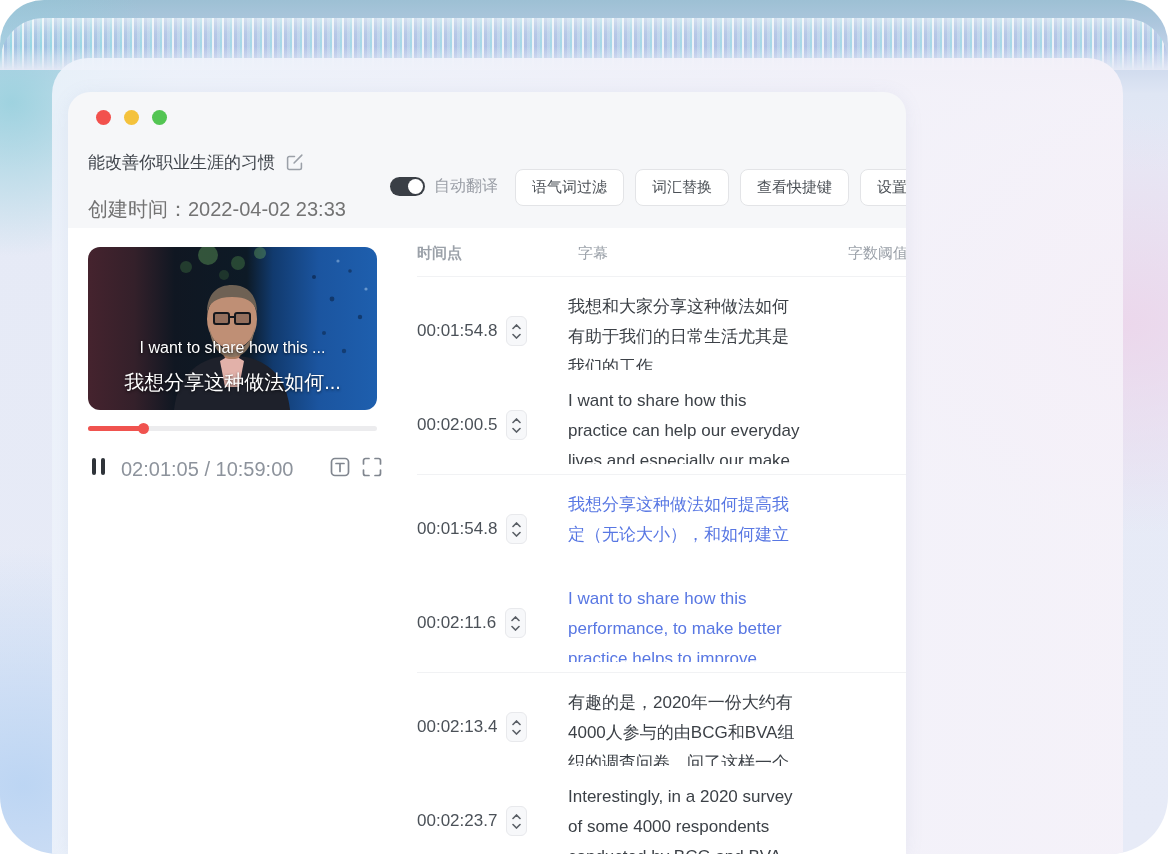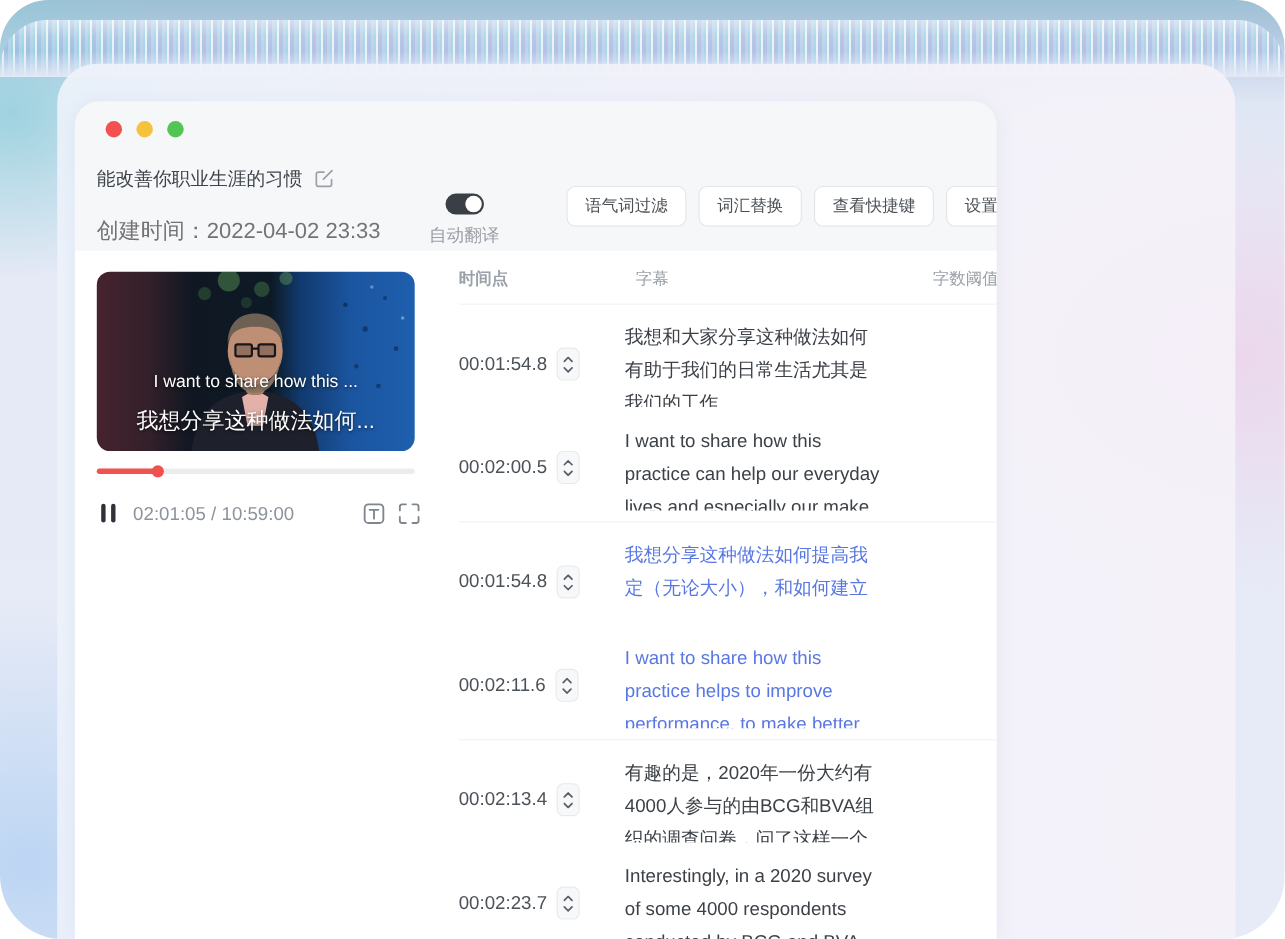--- a/index.html
+++ b/index.html
@@ -22,21 +22,21 @@
     border-radius:22px 22px 0 0;background:#f6f7f9;box-shadow:0 2px 18px rgba(120,140,180,.10);overflow:hidden;}
 
   
   .win-header{position:relative;width:100%;height:136px;}
   .traffic{position:absolute;left:28px;top:18px;display:flex;gap:13px;}
   .dot{width:15px;height:15px;border-radius:50%;}
   .title-wrap{position:absolute;left:20px;top:59px;}
   .doc-title-row{display:flex;align-items:center;gap:10px;}
   .doc-title{font-size:17px;color:#3f444b;}
   .created{margin-top:22px;font-size:20px;color:#737373;}
-  .auto-translate{position:absolute;left:322px;top:84px;display:flex;align-items:center;gap:9px;flex-direction:column;}
+  .auto-translate{position:absolute;left:322px;top:84px;display:flex;align-items:center;gap:9px;}
   .toggle{width:35px;height:19px;border-radius:10px;background:#3a3f46;position:relative;cursor:pointer;}
   .toggle .knob{position:absolute;right:2px;top:2px;width:15px;height:15px;border-radius:50%;background:#fff;}
   .auto-label{font-size:16px;color:#9a9ea6;}
   .toolbar{position:absolute;left:447px;top:77px;display:flex;gap:11px;}
   .tbtn{height:37px;padding:4px 16px;border:1px solid #e3e4e7;border-radius:8px;background:#fff;
     font-size:15px;color:#4b5056;display:flex;align-items:center;cursor:pointer;white-space:nowrap;}
 
   
   .content{position:absolute;left:0;top:136px;width:1032px;height:626px;background:#fff;overflow:hidden;}
 
@@ -47,21 +47,21 @@
   .sub-en{position:absolute;left:0;right:0;top:92px;text-align:center;color:#fff;font-size:16px;
     text-shadow:0 1px 3px rgba(0,0,0,.7);}
   .sub-zh{position:absolute;left:0;right:0;top:122px;text-align:center;color:#fff;font-size:20px;
     text-shadow:0 1px 3px rgba(0,0,0,.7);}
   .progress{position:absolute;left:20px;top:198px;width:289px;height:5px;border-radius:3px;background:#ececee;cursor:pointer;}
   .progress .fill{height:100%;border-radius:3px;}
   .progress .knob{position:absolute;top:-3px;width:11px;height:11px;border-radius:50%;}
   .controls{position:absolute;left:20px;top:228px;width:289px;height:24px;}
   .pause{position:absolute;left:4px;top:2px;display:flex;gap:5px;cursor:pointer;}
   .pause i{display:block;width:4px;height:17px;border-radius:2px;background:#2f3339;}
-  .time-text{position:absolute;left:33px;top:2px;font-size:17px;color:#8d939c;}
+  .time-text{position:absolute;left:33px;top:2px;font-size:20px;color:#8d939c;}
   .icon-t{position:absolute;left:242px;top:1px;cursor:pointer;}
   .icon-fs{position:absolute;left:274px;top:1px;cursor:pointer;}
 
   
   .table{position:absolute;left:349px;top:0;width:663px;height:626px;}
   .thead{position:relative;height:49px;border-bottom:1px solid #f1f2f4;}
   .th{position:absolute;top:16px;font-size:15px;color:#9ba1a9;}
   .th-time{left:0;font-weight:bold;} .th-sub{left:161px;} .th-thr{left:431px;} .th-act{left:568px;}
   .groups{position:relative;}
   .group{position:relative;height:198px;border-bottom:1px solid #f1f2f4;padding-top:14px;}
@@ -290,22 +290,22 @@
                   <svg width="9" height="6" viewBox="0 0 9 6" fill="none" stroke="#5a5f66" stroke-width="1.6" stroke-linecap="round">
                       <path d="M1 4.5 4.5 1 8 4.5"></path>
                     </svg>
                   <svg width="9" height="6" viewBox="0 0 9 6" fill="none" stroke="#5a5f66" stroke-width="1.6" stroke-linecap="round">
                       <path d="M1 1.5 4.5 5 8 1.5"></path>
                     </svg>
                 </span>
               </div>
               <div class="text-cell">
                 <div>I want to share how this</div>
+                <div>performance, to make better</div>
                 <div>practice helps to improve</div>
-                <div>performance, to make better</div>
               </div>
             </div>
             <div class="actions">
               <span class="act">
                 <svg width="23" height="23" viewBox="0 0 22 22" fill="none" stroke="#9ba0a8" stroke-width="1.7" stroke-linecap="round" stroke-linejoin="round">
                   <path d="M19 12v5a2 2 0 0 1-2 2H5a2 2 0 0 1-2-2V6a2 2 0 0 1 2-2h6"></path>
                     <path d="M10.5 11.5 19.5 2.5"></path>
                 </svg>
               </span>
               <span class="act">

